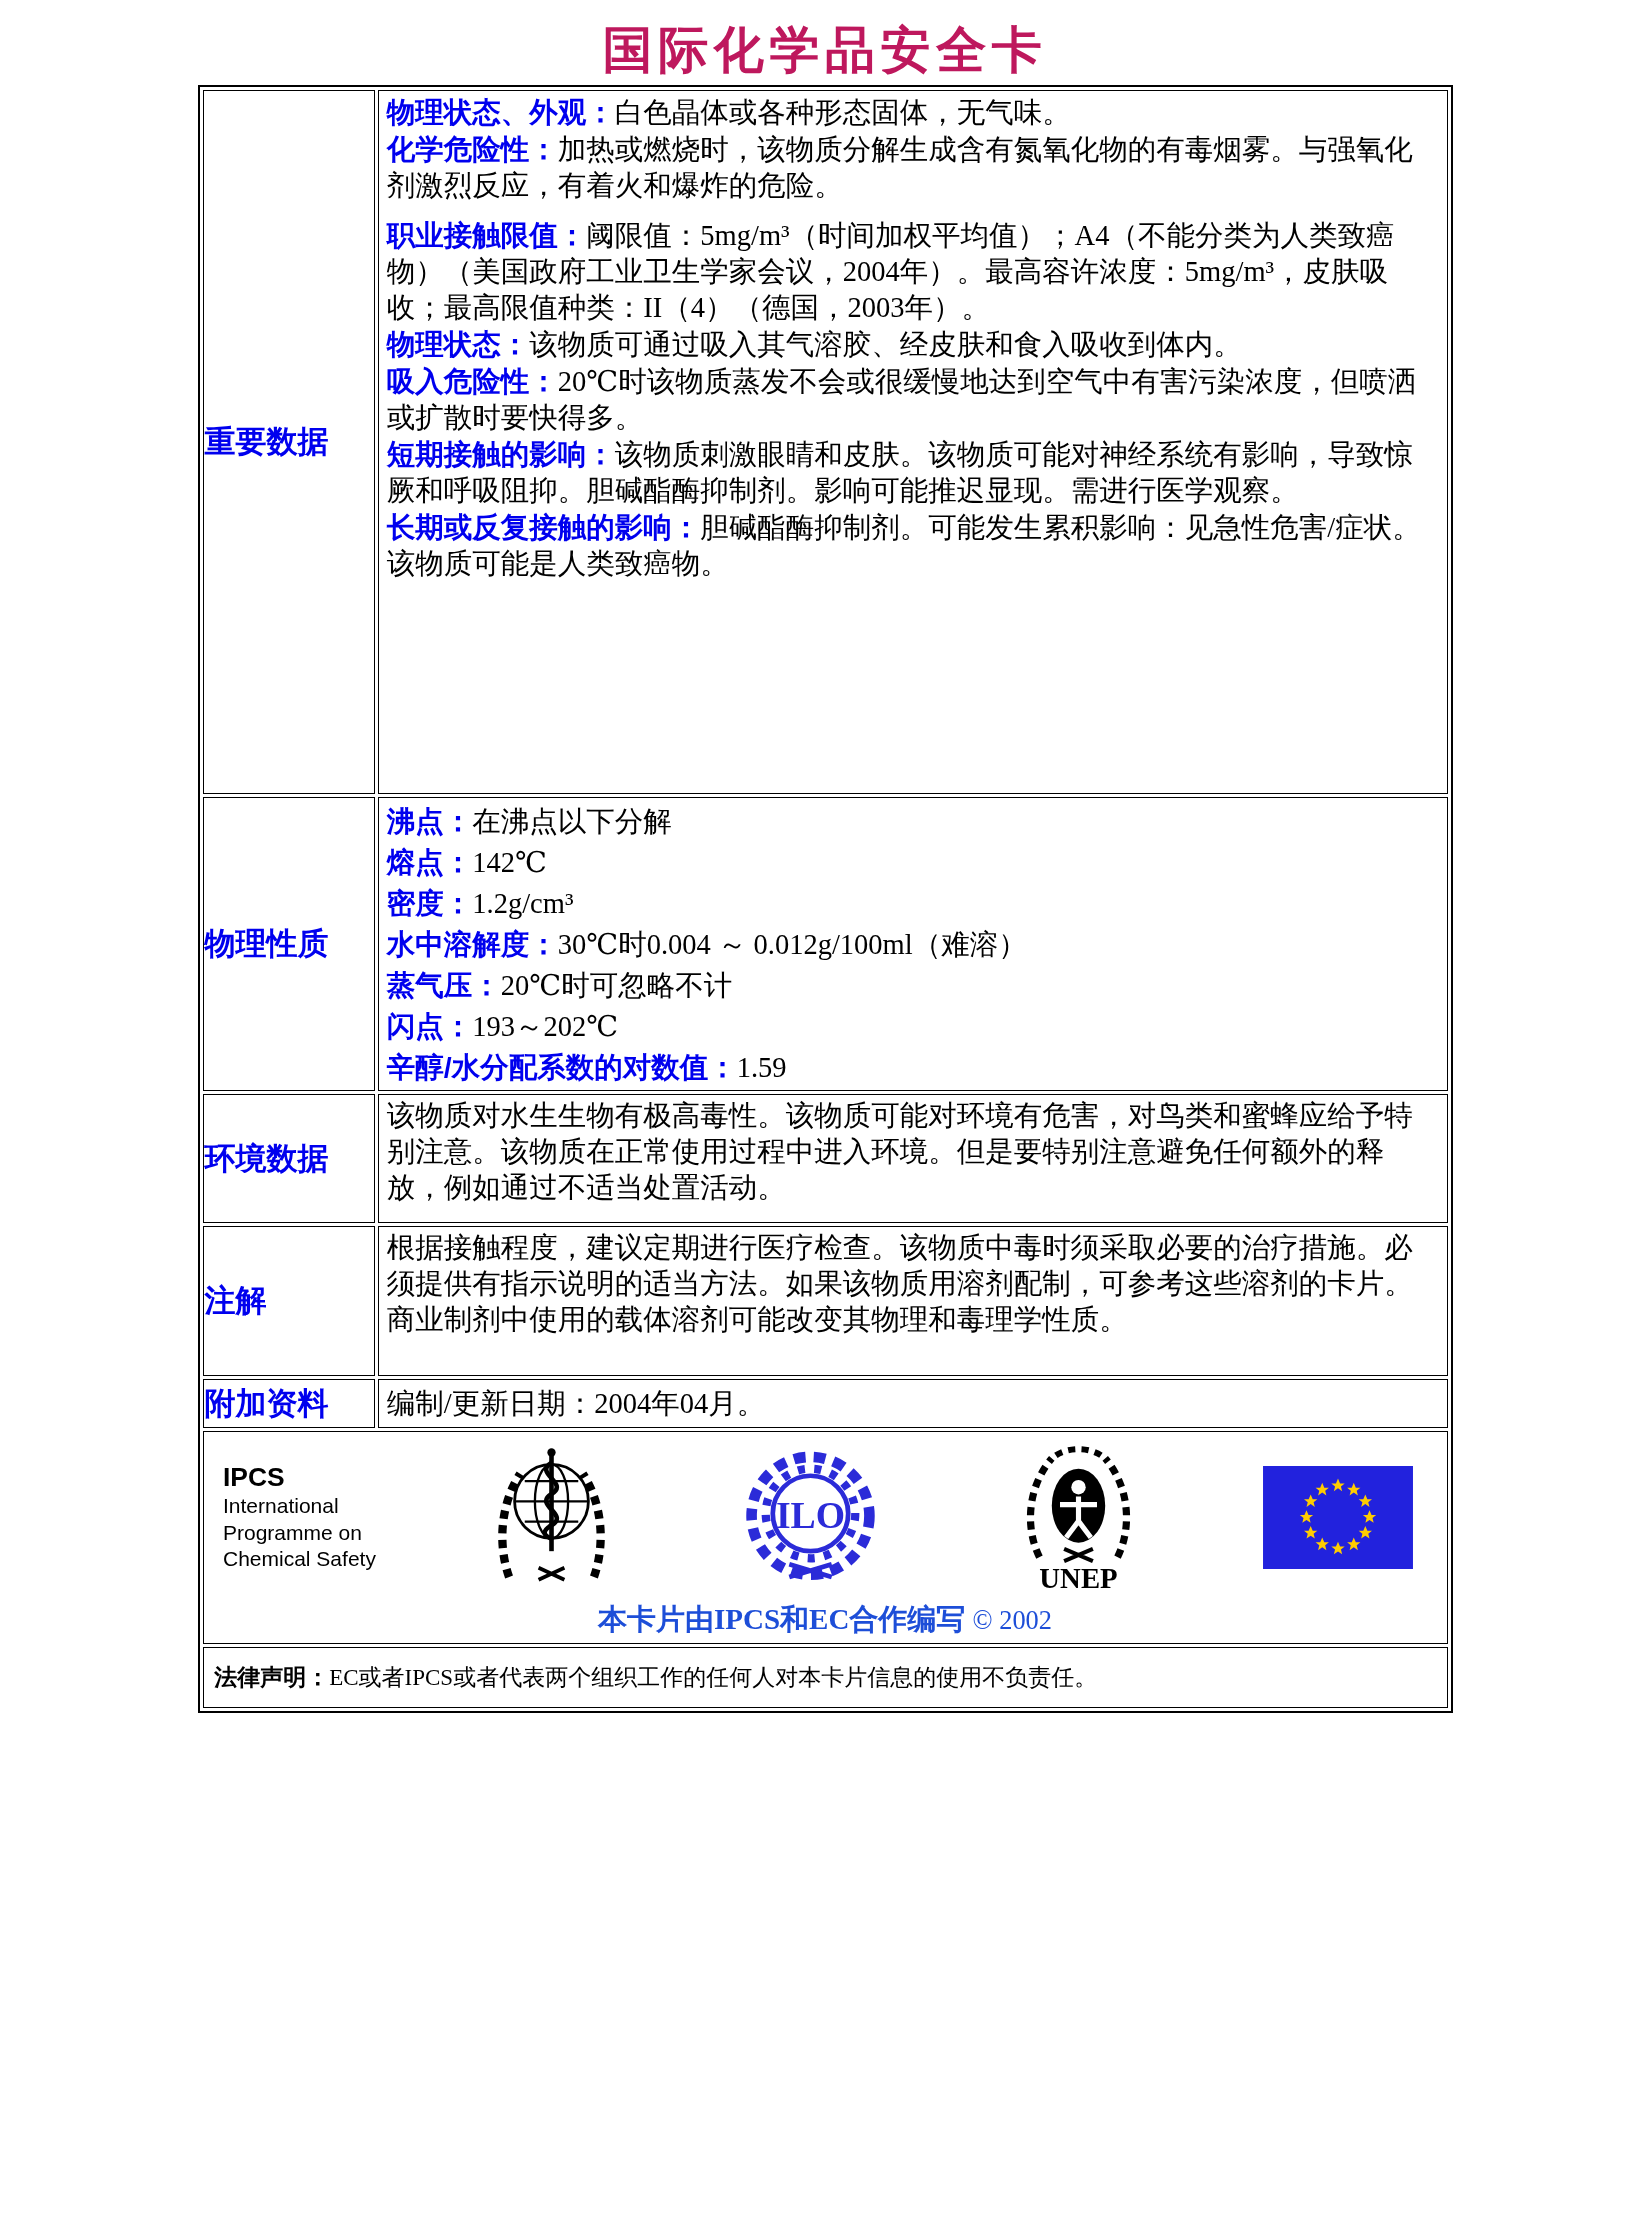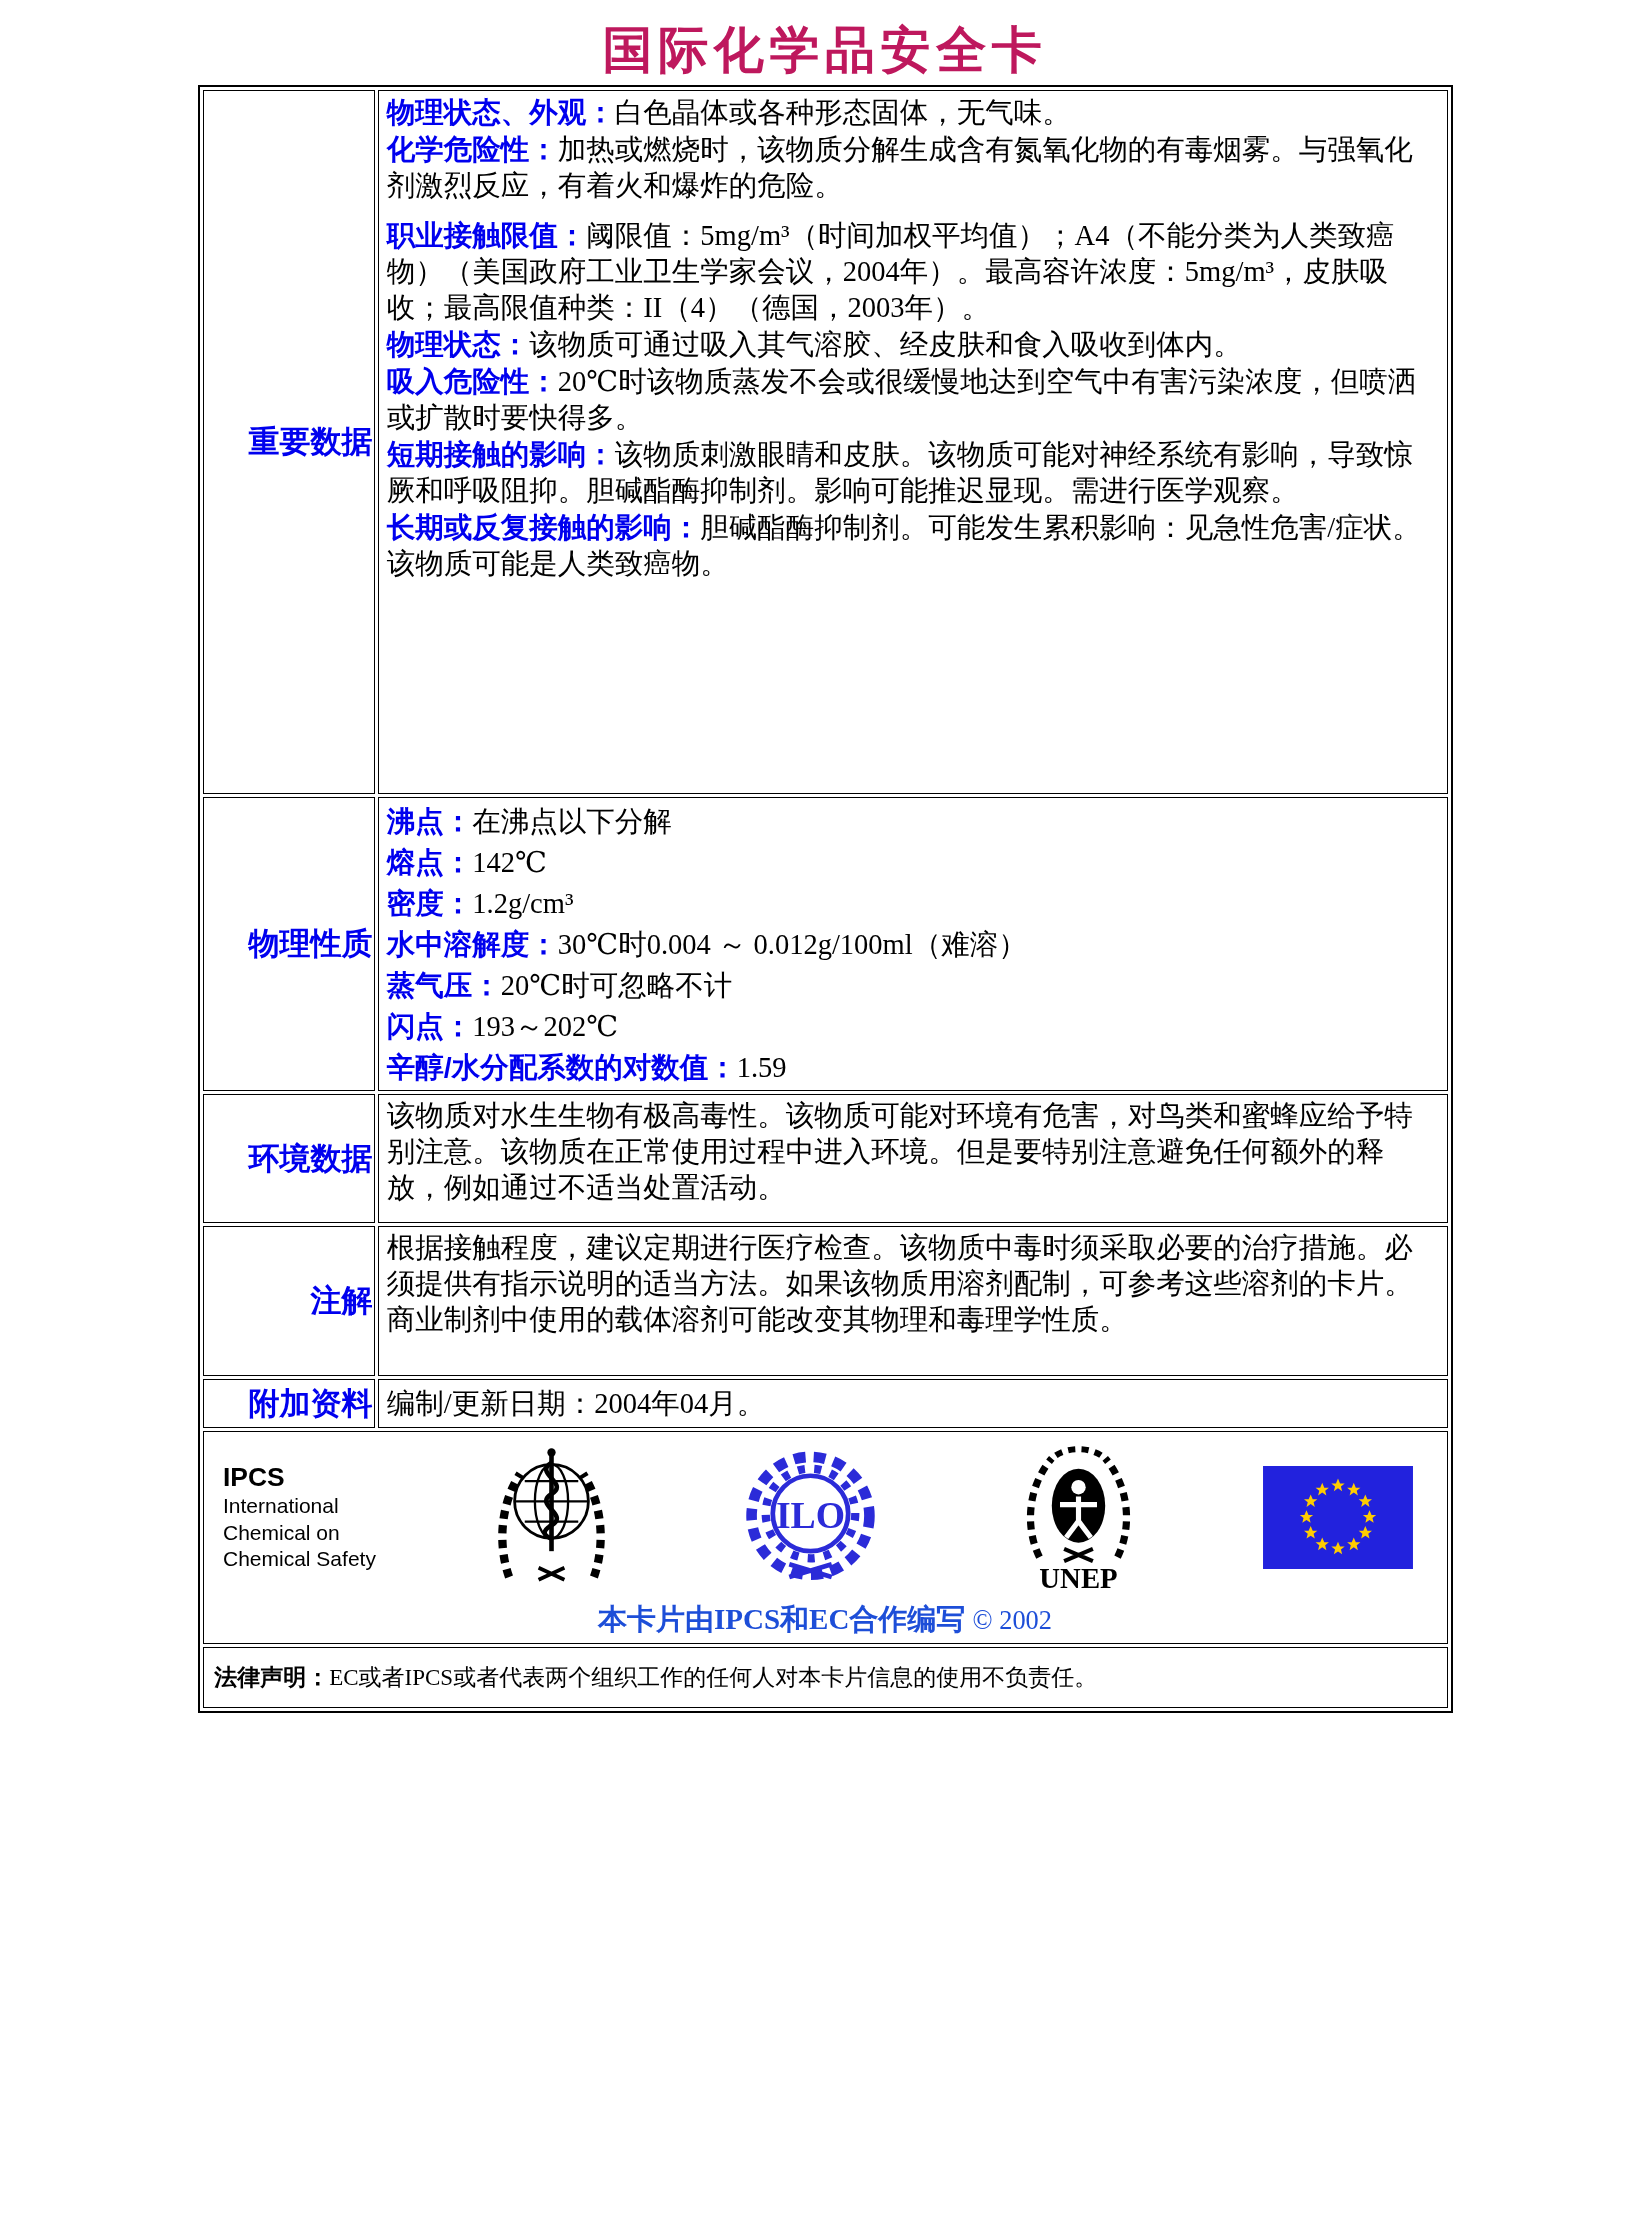--- a/index.html
+++ b/index.html
@@ -19,21 +19,21 @@
   }
   table.card {
     width:1255px; margin:2.8px auto 0;
     border:2.8px solid #000;
     border-spacing:3.5px;
     table-layout:fixed;
   }
   td { border:1.4px solid #000; background:#fff; }
   td.rowlabel {
     width:172px;
-    text-align:right; vertical-align:middle;
+    text-align:left; vertical-align:middle;
     color:#0000ee;
     font-family:"Liberation Sans","DejaVu Sans",sans-serif;
     font-weight:bold; font-size:31px;
   }
   td.content { vertical-align:top; padding:2.8px 8.3px; font-size:28.5px; line-height:36px; }
   .hdr-flex { display:flex; justify-content:space-between; align-items:center; height:100%; padding:0 9.7px; font-size:32px; }
   .blue-label {
     color:#0000ee;
     font-family:"Liberation Sans","DejaVu Sans",sans-serif;
     font-weight:bold;
@@ -108,21 +108,21 @@
       <span>编制/更新日期：2004年04月。</span>
     </td>
   </tr>
 
   <tr>
     <td colspan="2" class="logos-cell" style="height:200px;">
       <div class="logos-flex">
         <div class="ipcs-block">
           <div class="ipcs-acro">IPCS</div>
           <div>International</div>
-          <div>Chemical on</div>
+          <div>Programme on</div>
           <div>Chemical Safety</div>
         </div>
 
         <svg width="111" height="143" viewBox="0 0 120 155">
           <circle cx="60" cy="60" r="40" fill="none" stroke="#000" stroke-width="3"></circle>
           <ellipse cx="60" cy="60" rx="18" ry="40" fill="none" stroke="#000" stroke-width="2.5"></ellipse>
           <line x1="20" y1="60" x2="100" y2="60" stroke="#000" stroke-width="2.5"></line>
           <line x1="31" y1="38" x2="89" y2="38" stroke="#000" stroke-width="2.5"></line>
           <line x1="31" y1="82" x2="89" y2="82" stroke="#000" stroke-width="2.5"></line>
           <rect x="57.5" y="6" width="5" height="108" fill="#000"></rect>

